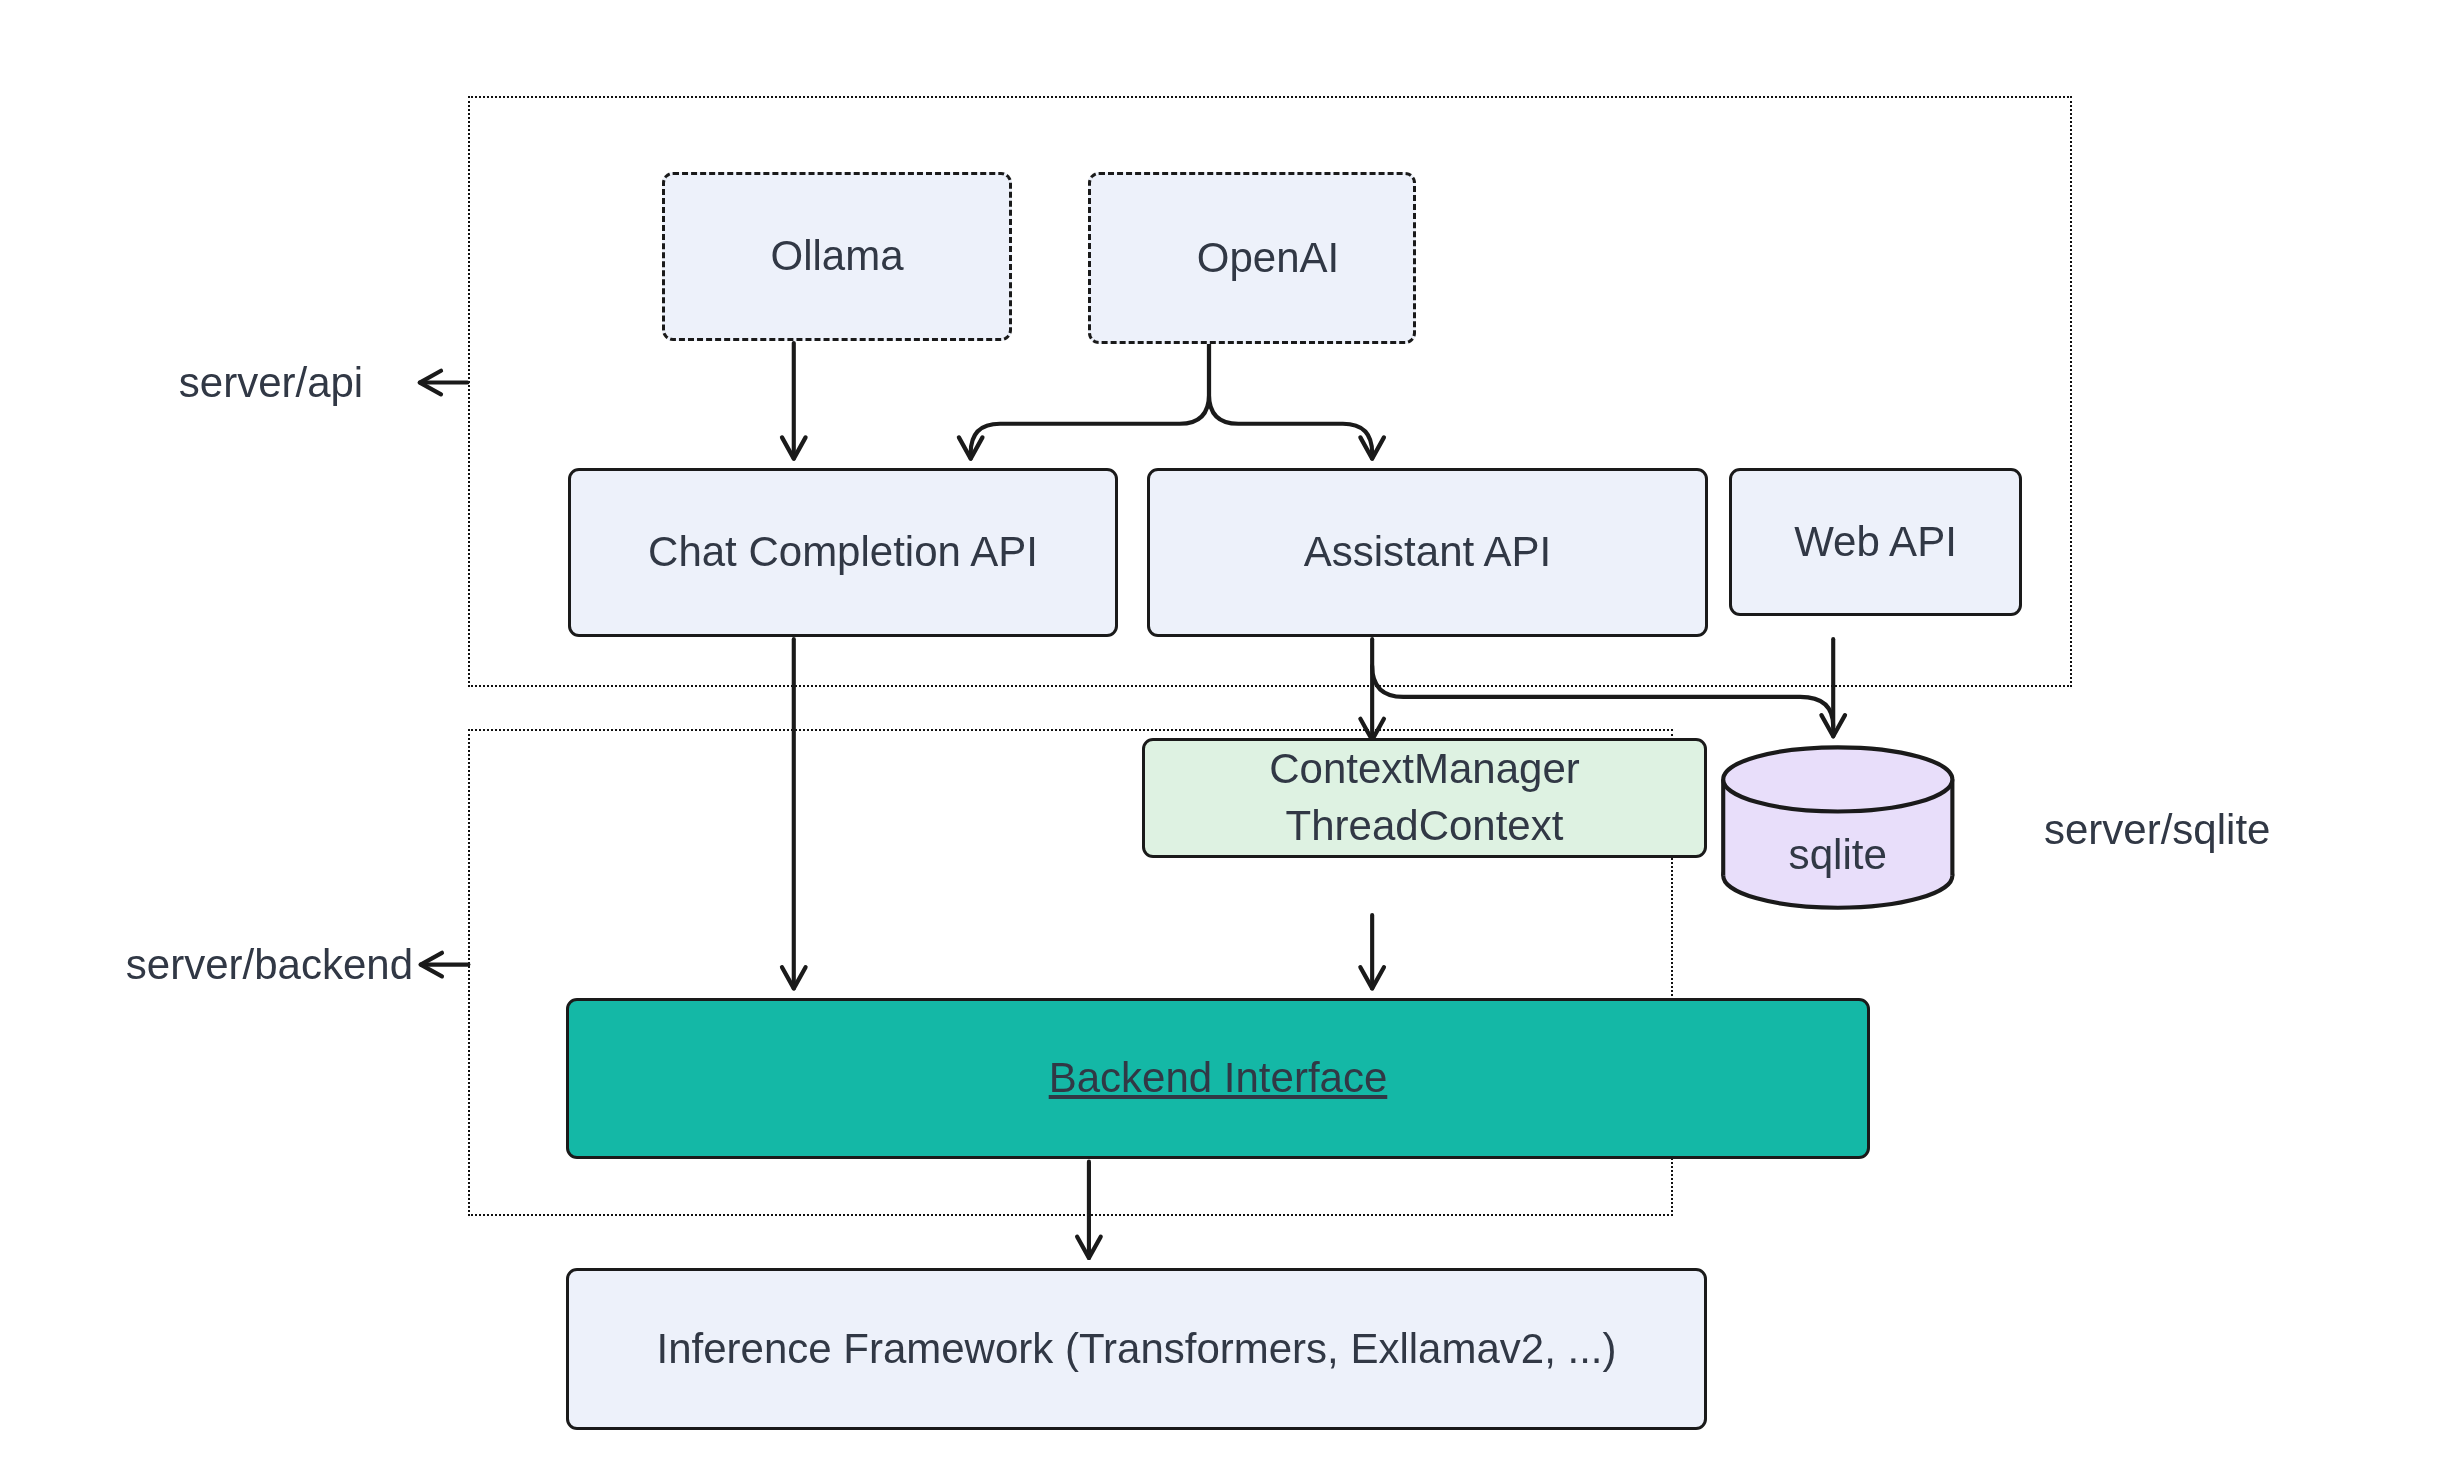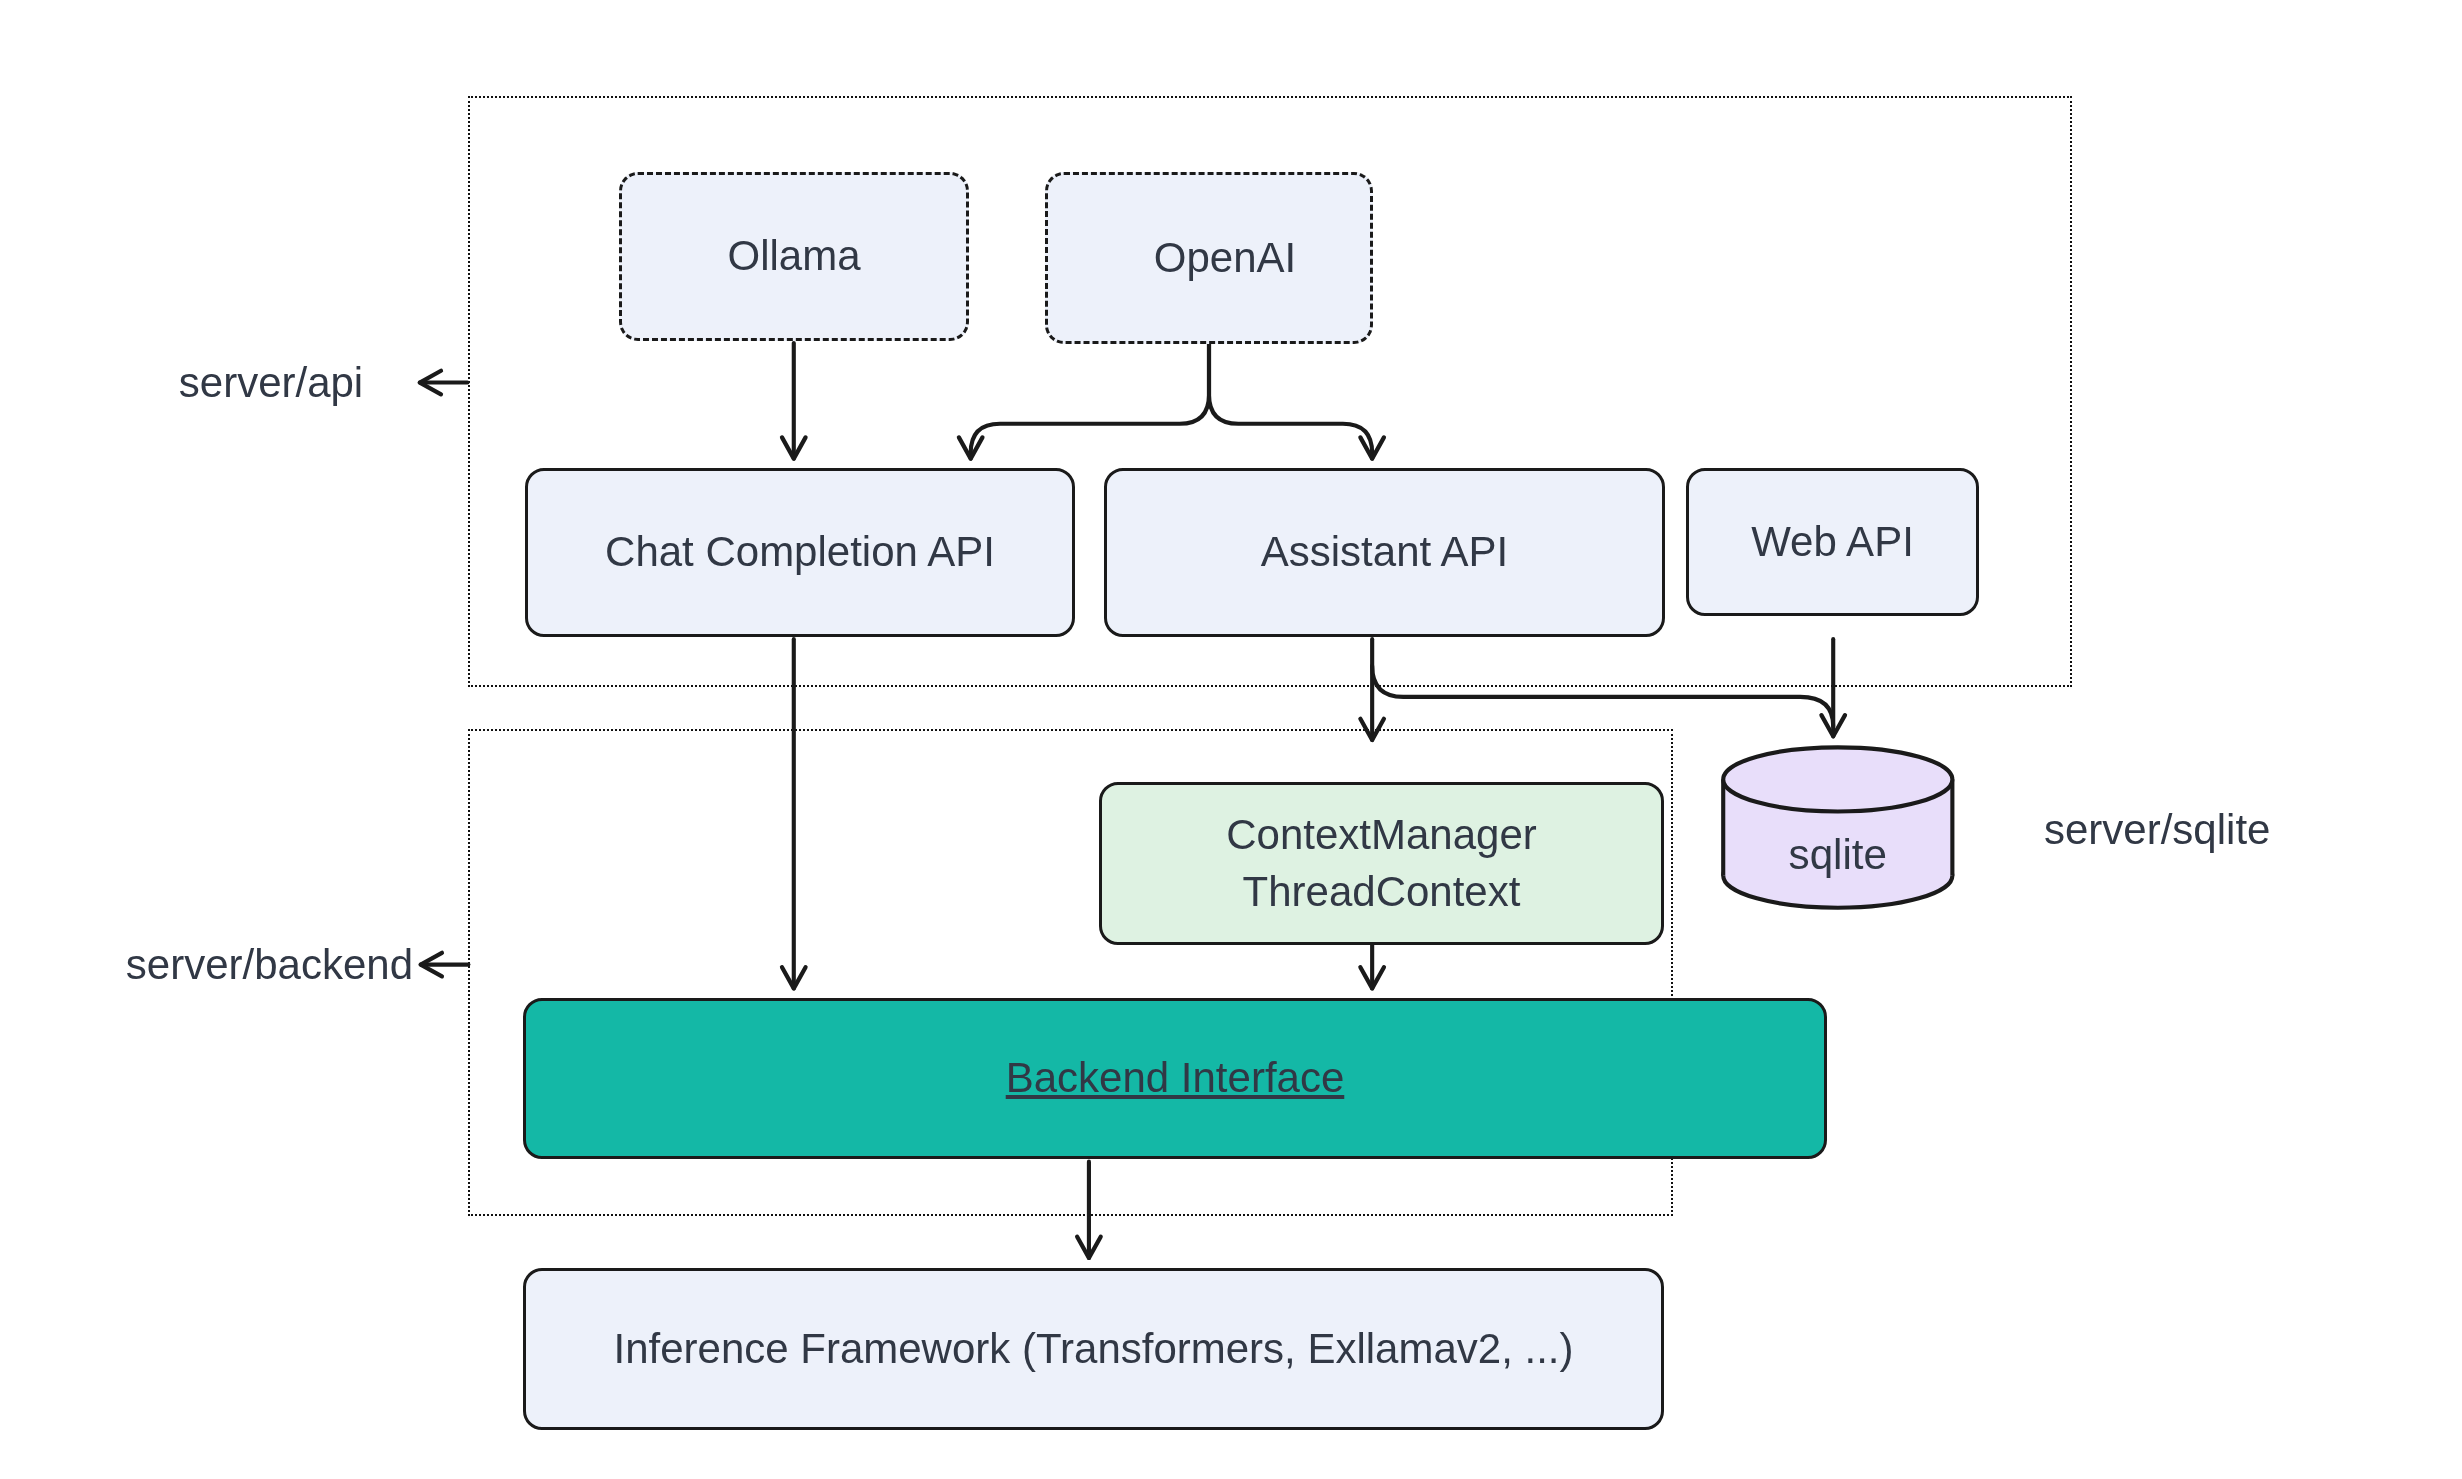--- a/index.html
+++ b/index.html
@@ -23,38 +23,39 @@
     background: transparent;
   }
   .group-server-api    { left: 468px; top: 96px;  width: 1600px; height: 587px; }
   .group-server-backend{ left: 468px; top: 729px;  width: 1201px; height: 483px; }
 
   
   .node {
     position: absolute;
     box-sizing: border-box;
     border: 3.7px solid #1a1a1a;
-    border-radius: 19px;
+    border-radius: 11px;
     background: #edf1fa;
     display: flex;
     flex-direction: column;
     align-items: center;
     justify-content: center;
     text-align: center;
     font-size: 42px;
     line-height: 1.35;
     color: #313845;
+    margin-left: 43px;
   }
   .node.dashed { border-style: dashed; }
   .node-ollama    { left: 619px;  top: 172px;  width: 350px;  height: 169px; }
   .node-openai    { left: 1045px; top: 172px;  width: 328px;  height: 172px; padding-left: 32px; }
   .node-chat      { left: 525px;  top: 468px;  width: 550px;  height: 169px; text-align: right; }
   .node-assistant { left: 1104px; top: 468px;  width: 561px;  height: 169px; }
   .node-webapi    { left: 1686px; top: 468px;  width: 293px;  height: 148px; }
-  .node-context   { left: 1099px; top: 782px;  width: 565px;  height: 163px; background: #def2e2; }
+  .node-context   { left: 1099px; top: 738px;  width: 565px;  height: 120px; background: #def2e2; }
   .node-backend   { left: 523px;  top: 998px; width: 1304px; height: 161px; background: #14b8a6; text-decoration: underline; }
   .node-inference { left: 523px;  top: 1268px; width: 1141px; height: 162px; justify-content: center; }
 
   
   .side-label {
     position: absolute;
     font-size: 42px;
     line-height: 1.2;
     color: #313845;
     white-space: nowrap;

